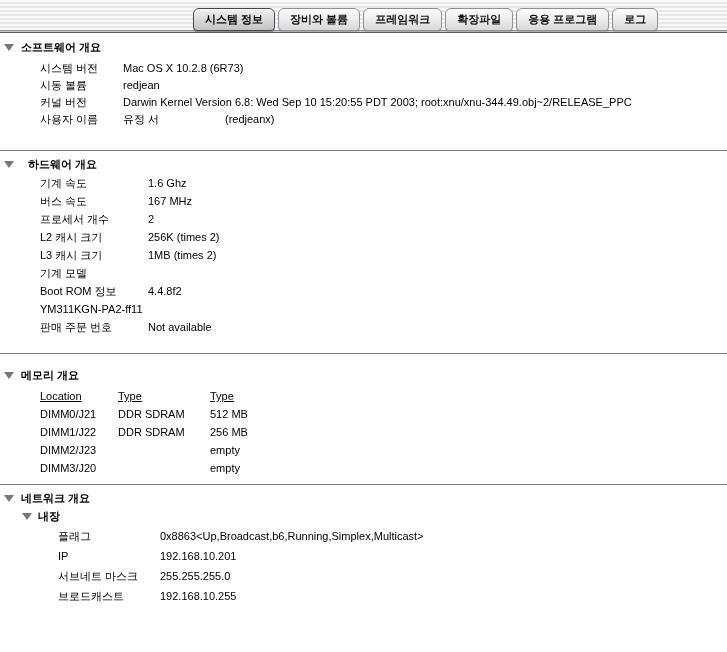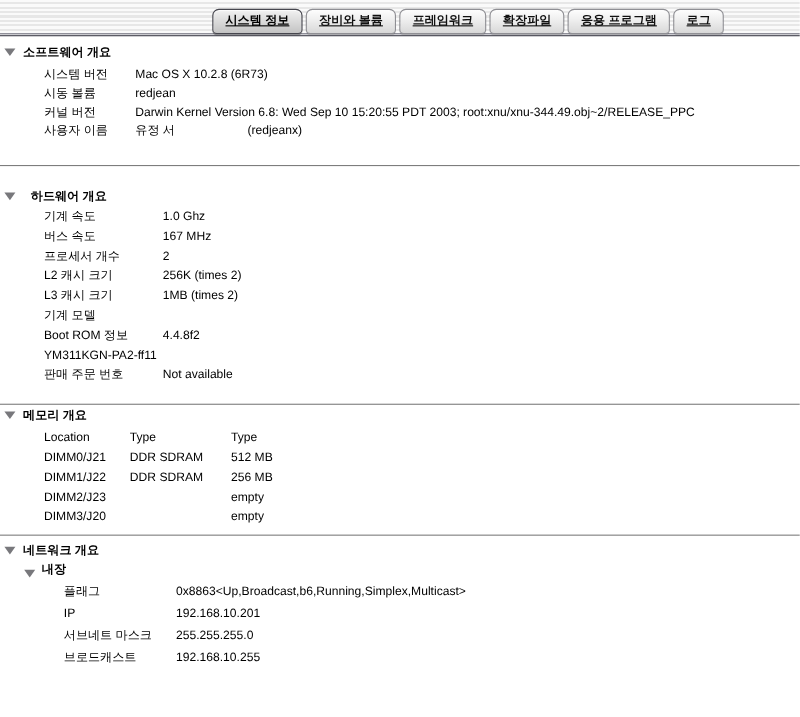--- a/index.html
+++ b/index.html
@@ -27,21 +27,20 @@
   }
   .tab{
     height:21px;line-height:21px;
     padding:0 11px;
     border:1px solid #8f8f94;
     border-radius:6px 6px 4px 4px;
     background:linear-gradient(180deg,#fdfdfd 0%,#eeeeee 45%,#d8d8d8 100%);
     font-weight:bold;font-size:11px;color:#111;
     white-space:nowrap;cursor:default;
     box-shadow:0 1px 0 rgba(0,0,0,0.15);
-    text-decoration:underline;
   }
   .tab.selected{
     border:1px solid #46464e;
     background:linear-gradient(180deg,#f2f2f2 0%,#dcdcdc 45%,#c3c3c3 100%);
     color:#000;
     box-shadow:inset 0 1px 1px rgba(255,255,255,0.8), 0 1px 0 rgba(0,0,0,0.3);
   }
 
   
   .content{background:#fff;}
@@ -50,50 +49,50 @@
   .sec-header{
     display:flex;align-items:center;gap:7px;
     padding-left:4px;height:14px;font-weight:bold;
   }
   .tri{
     width:0;height:0;display:inline-block;
     border-left:5px solid transparent;border-right:5px solid transparent;
     border-top:7px solid #78787c;
   }
   .sub-header{
-    display:flex;align-items:flex-end;gap:6px;
+    display:flex;align-items:center;gap:6px;
     padding-left:22px;height:14px;font-weight:bold;
   }
 
   .row{display:flex;white-space:nowrap;}
   .lbl{flex-shrink:0;}
   .val{color:#000;}
 
   
   .sw-header{margin-top:7px;}
   .rows-sw{margin-top:6px;padding-left:40px;}
   .rows-sw .row{line-height:17px;}
   .rows-sw .lbl{width:83px;}
   .val-name{display:inline-block;width:102px;}
 
   
   .sep-hw{margin-top:22px;}
-  .hw-header{margin-top:20px;gap:14px;}
+  .hw-header{margin-top:6px;gap:14px;}
   .rows-hw{margin-top:3px;padding-left:40px;}
   .rows-hw .row{line-height:18px;}
   .rows-hw .lbl{width:108px;}
 
   
   .sep-mem{margin-top:17px;}
-  .mem-header{margin-top:2px;}
+  .mem-header{margin-top:14px;}
   .mtable{margin-top:5px;padding-left:40px;}
   .mrow{display:flex;line-height:18px;white-space:nowrap;}
   .mc0{width:78px;flex-shrink:0;}
   .mc1{width:92px;flex-shrink:0;}
-  .mhead span{}
+  .mhead span{text-decoration:underline;}
 
   
   .sep-net{margin-top:7px;}
   .net-header{margin-top:6px;}
   .net-sub{margin-top:4px;}
   .rows-net{margin-top:3px;padding-left:58px;}
   .rows-net .row{line-height:20px;align-items:flex-end;}
   .rows-net .lbl{width:102px;}
 </style>
 </head>
@@ -143,21 +142,21 @@
 
     <div class="secsep sep-hw"></div>
     <section>
       <div class="sec-header hw-header">
         <span class="tri"></span>
         <span>하드웨어 개요</span>
       </div>
       <div class="rows rows-hw">
         <div class="row">
           <span class="lbl">기계 속도</span>
-          <span class="val">1.0 Ghz</span>
+          <span class="val">1.6 Ghz</span>
         </div>
         <div class="row">
           <span class="lbl">버스 속도</span>
           <span class="val">167 MHz</span>
         </div>
         <div class="row">
           <span class="lbl">프로세서 개수</span>
           <span class="val">2</span>
         </div>
         <div class="row">

